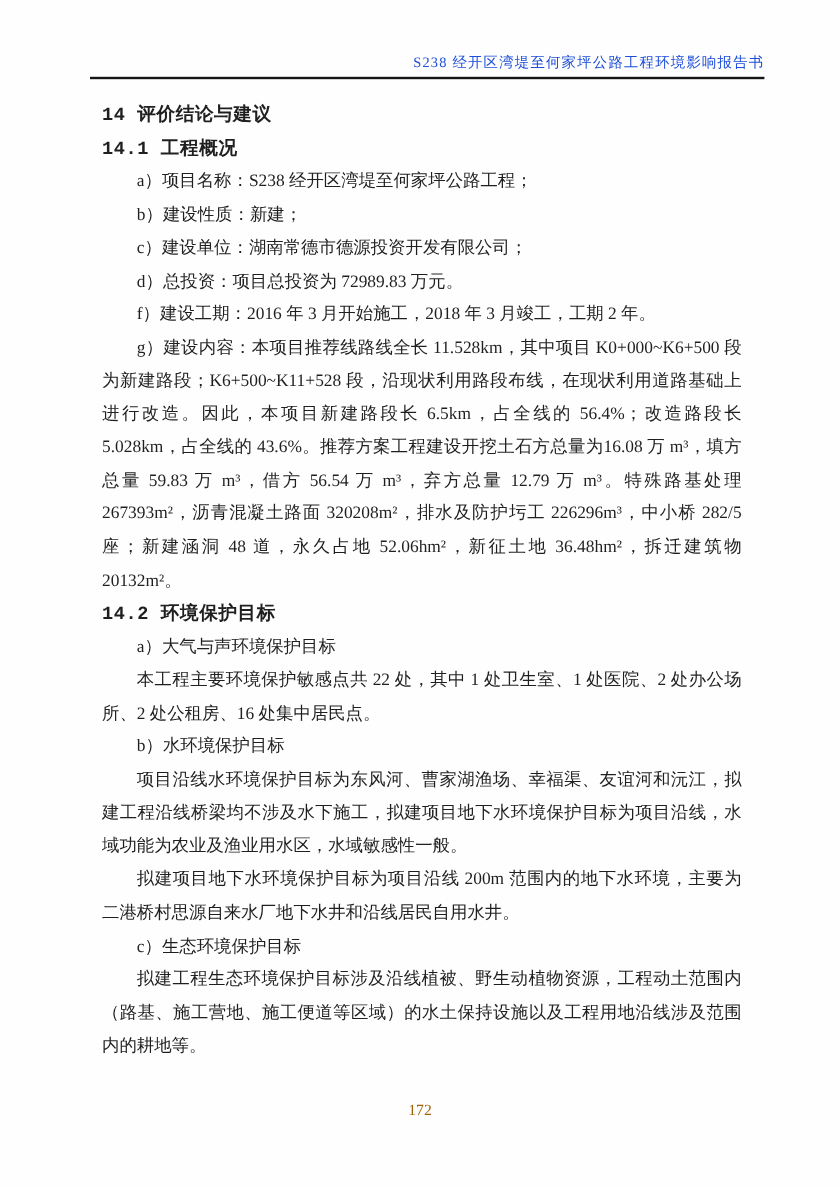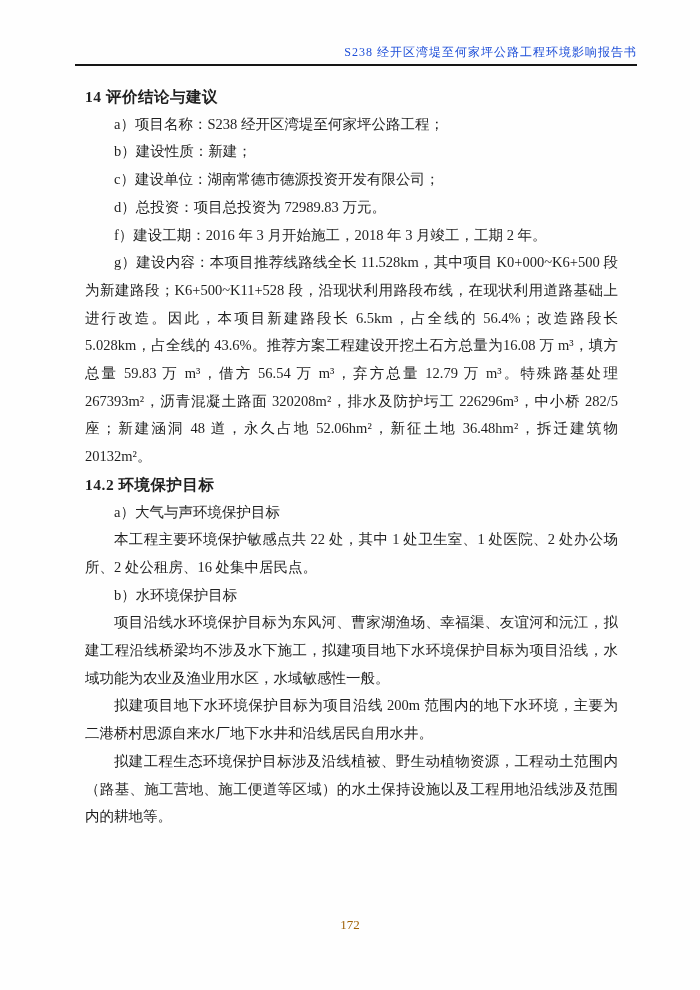--- a/index.html
+++ b/index.html
@@ -42,21 +42,21 @@
     font-size: 14.5px;
     line-height: 27.7px;
     text-align: justify;
     text-justify: inter-ideograph;
   }
   .content h1, .content h2 {
     margin: 0;
     font-size: 15.5px;
     line-height: 27.7px;
     font-weight: bold;
-    font-family: Liberation Serif, serif;
+    font-family: Liberation Mono, monospace;
     text-align: left;
     letter-spacing: 0.5px;
   }
   .content p {
     margin: 0;
     text-indent: 2em;
   }
   .page-number {
     position: absolute;
     top: 917px;
@@ -73,20 +73,21 @@
 <div class="page">
 
   <div class="running-head">S238 经开区湾堤至何家坪公路工程环境影响报告书</div>
 
   <div class="head-rule"></div>
 
   <div class="content">
 
     <h1>14 评价结论与建议</h1>
 
+    <h2>14.1  工程概况</h2>
 
     <p>a）项目名称：S238 经开区湾堤至何家坪公路工程；</p>
 
     <p>b）建设性质：新建；</p>
 
     <p>c）建设单位：湖南常德市德源投资开发有限公司；</p>
 
     <p>d）总投资：项目总投资为 72989.83 万元。</p>
 
 
@@ -99,20 +100,21 @@
     <p>a）大气与声环境保护目标</p>
 
     <p>本工程主要环境保护敏感点共 22 处，其中 1 处卫生室、1 处医院、2 处办公场所、2 处公租房、16 处集中居民点。</p>
 
     <p>b）水环境保护目标</p>
 
     <p>项目沿线水环境保护目标为东风河、曹家湖渔场、幸福渠、友谊河和沅江，拟建工程沿线桥梁均不涉及水下施工，拟建项目地下水环境保护目标为项目沿线，水域功能为农业及渔业用水区，水域敏感性一般。</p>
 
     <p>拟建项目地下水环境保护目标为项目沿线 200m 范围内的地下水环境，主要为二港桥村思源自来水厂地下水井和沿线居民自用水井。</p>
 
+    <p>c）生态环境保护目标</p>
 
     <p>拟建工程生态环境保护目标涉及沿线植被、野生动植物资源，工程动土范围内（路基、施工营地、施工便道等区域）的水土保持设施以及工程用地沿线涉及范围内的耕地等。</p>
 
   </div>
 
   <div class="page-number">172</div>
 
 </div>
 
 </body></html>

